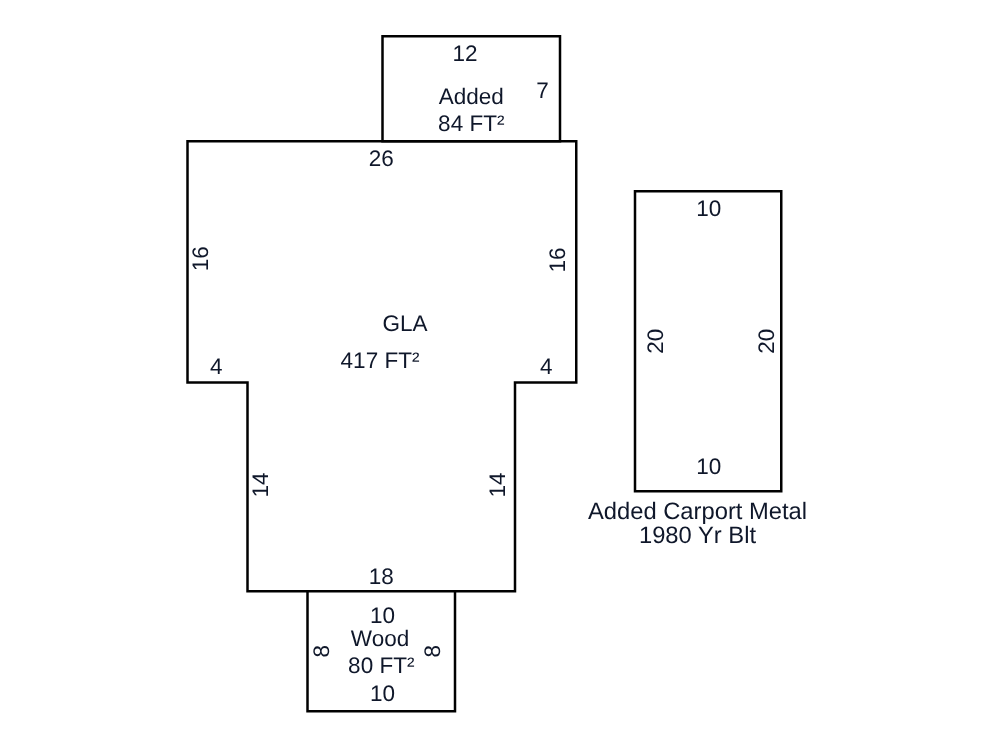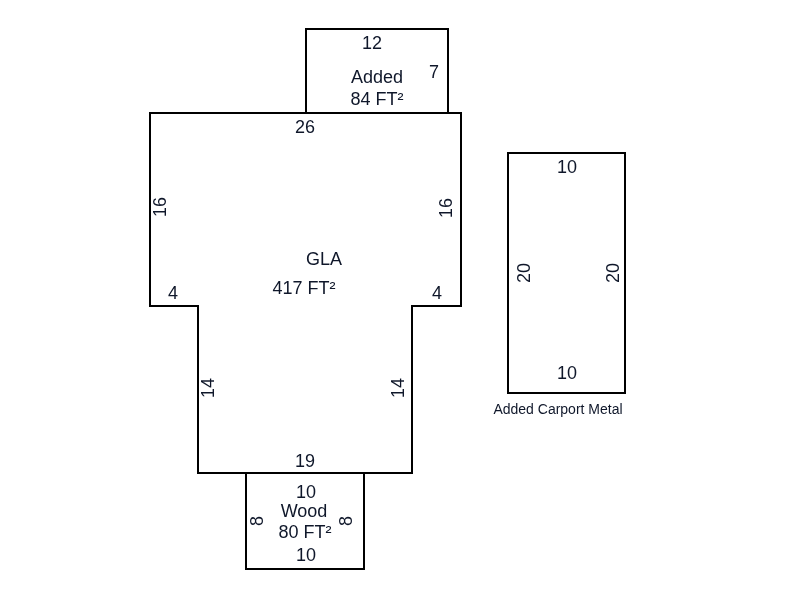--- a/index.html
+++ b/index.html
@@ -21,21 +21,21 @@
     white-space: nowrap;
     transform: translate(-50%, -50%);
   }
   .lbl.rot { transform: translate(-50%, -50%) rotate(-90deg); }
   .caption {
     position: absolute;
     left: 558px;
     top: 400px;
     transform: translateX(-50%);
     text-align: center;
-    font-size: 14px;
+    font-size: 19px;
     line-height: 19px;
     white-space: nowrap;
   }
 </style>
 </head>
 <body>
 
 <div class="canvas">
 
   <svg class="sketch-svg" width="800" height="600" viewBox="0 0 800 600">
@@ -52,31 +52,32 @@
 
   <span class="lbl" style="left:305px; top:127px;text-align:center;">26</span>
   <span class="lbl rot" style="left:160px; top:207px;">16</span>
   <span class="lbl rot" style="left:446px; top:208px;">16</span>
   <span class="lbl" style="left:305px; top:259px;margin-left:19px;">GLA</span>
   <span class="lbl" style="left:304px; top:288px;">417 FT²</span>
   <span class="lbl" style="left:173px; top:293px;">4</span>
   <span class="lbl" style="left:437px; top:293px;">4</span>
   <span class="lbl rot" style="left:208px; top:388px;">14</span>
   <span class="lbl rot" style="left:398px; top:388px;">14</span>
-  <span class="lbl" style="left:305px; top:461px;">19</span>
+  <span class="lbl" style="left:305px; top:461px;">18</span>
 
   <span class="lbl" style="left:306px; top:492px;">10</span>
   <span class="lbl" style="left:304px; top:511px;">Wood</span>
   <span class="lbl rot" style="left:257px; top:521px;">8</span>
   <span class="lbl rot" style="left:346px; top:521px;">8</span>
   <span class="lbl" style="left:305px; top:532px;">80 FT²</span>
   <span class="lbl" style="left:306px; top:555px;">10</span>
 
   <span class="lbl" style="left:567px; top:167px;">10</span>
   <span class="lbl rot" style="left:524px; top:273px;">20</span>
   <span class="lbl rot" style="left:613px; top:273px;">20</span>
   <span class="lbl" style="left:567px; top:373px;">10</span>
 
   <div class="caption">
     <div>Added Carport Metal</div>
+    <div>1980 Yr Blt</div>
   </div>
 
 </div>
 
 </body></html>

